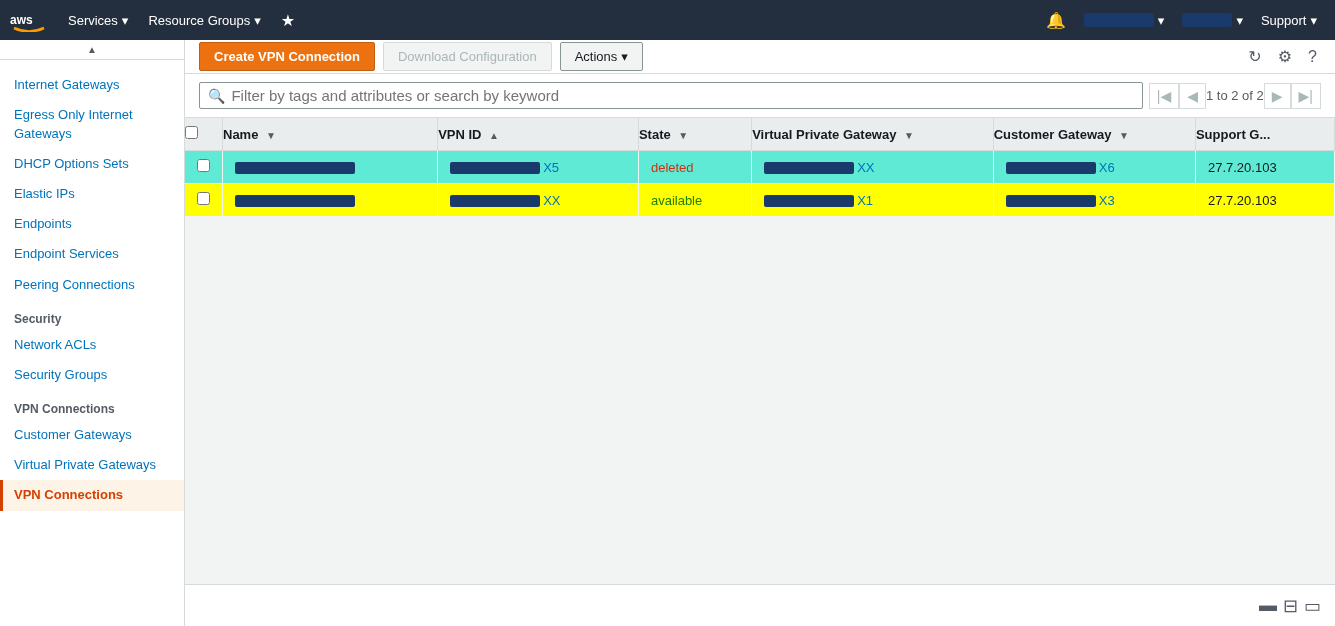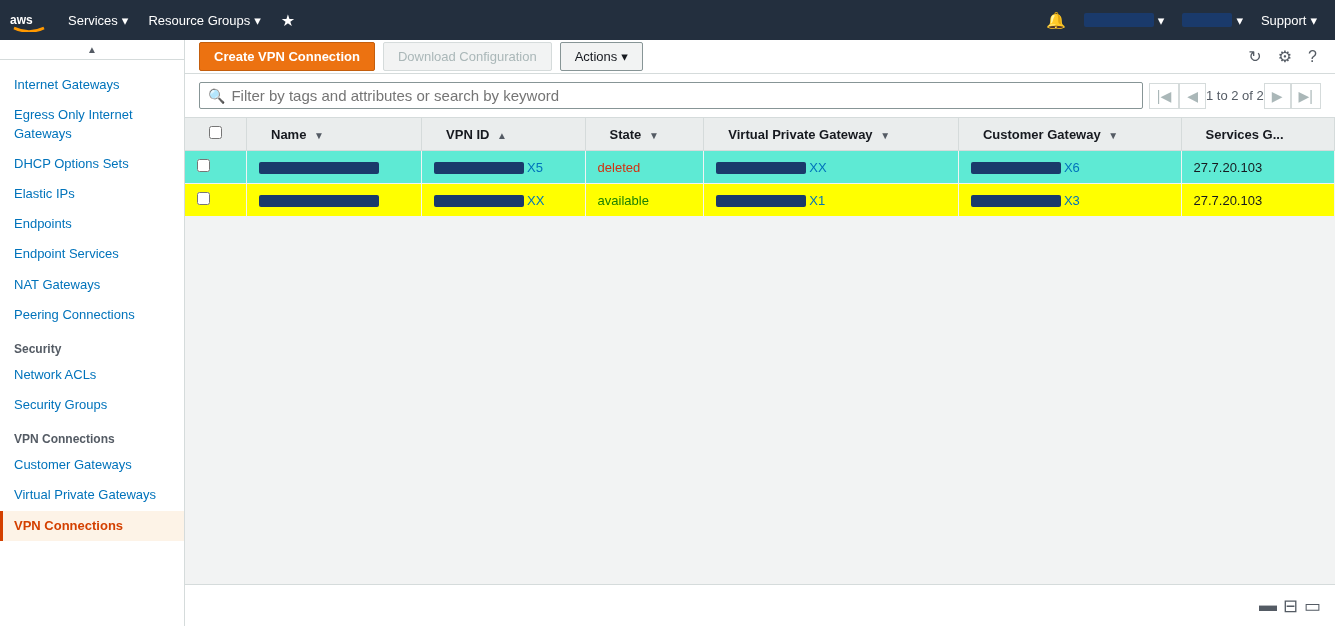--- a/index.html
+++ b/index.html
@@ -97,21 +97,21 @@
     .pagination-info { color: #545b64; font-size: 13px; white-space: nowrap; }
     .pagination-btns { display: flex; align-items: center; gap: 0; }
     .pag-btn { background: #fff; border: 1px solid #d5dbdb; padding: 4px 7px; cursor: pointer; color: #545b64; font-size: 14px; }
     .pag-btn.disabled { color: #aab7b8; cursor: default; }
 
     
     .table-wrap { flex: 1; overflow-x: auto; overflow-y: auto; }
     table { width: 100%; border-collapse: collapse; background: #fff; }
     thead tr { background: #eaeded; border-bottom: 1px solid #d5dbdb; }
     th {
-      padding: 8px 24px; text-align: left; font-size: 13px; font-weight: bold; color: #16191f;
+      padding: 8px 0; text-align: left; font-size: 13px; font-weight: bold; color: #16191f;
       border-right: 1px solid #d5dbdb; white-space: nowrap; position: sticky; top: 0; background: #eaeded; margin-left: 30px;
     }
     th .sort-icon { font-size: 10px; margin-left: 4px; color: #545b64; }
     td { padding: 8px 12px; font-size: 13px; border-bottom: 1px solid #f2f3f3; border-right: 1px solid #f2f3f3; white-space: nowrap; }
     tr.row-available { background: #ffff00; }
     tr.row-deleted { background: #5eead4; }
     .status-deleted { color: #d13212; }
     .status-available { color: #1d8102; }
     .link-blue { color: #0073bb; cursor: pointer; }
     .checkbox-col { width: 30px; }
@@ -186,23 +186,20 @@
       <a class="sidebar-item">
         <span>Elastic IPs</span>
       </a>
       <a class="sidebar-item">
         <span>Endpoints</span>
       </a>
       <a class="sidebar-item">
         <span>Endpoint Services</span>
       </a>
       <a class="sidebar-item">
-        <span>NAT Gateways</span>
-      </a>
-      <a class="sidebar-item">
         <span>Peering Connections</span>
       </a>
 
       <div class="sidebar-section">
         <span>Security</span>
       </div>
       <a class="sidebar-item">
         <span>Network ACLs</span>
       </a>
       <a class="sidebar-item">
@@ -283,21 +280,21 @@
               </th>
               <th>
                 <span>Virtual Private Gateway</span>
                 <span class="sort-icon">▼</span>
               </th>
               <th>
                 <span>Customer Gateway</span>
                 <span class="sort-icon">▼</span>
               </th>
               <th>
-                <span>Services G...</span>
+                <span>Support G...</span>
               </th>
             </tr>
           </thead>
           <tbody id="table-body">
           <tr class="row-deleted">
                 <td><input type="checkbox" style=""></td>
                 <td><span style="display: inline-block; background: rgb(26, 58, 107); border-radius: 2px; height: 12px; width: 120px; vertical-align: middle;"></span></td>
                 <td><span style="display: inline-block; background: rgb(26, 58, 107); border-radius: 2px; height: 12px; width: 90px; vertical-align: middle; margin-right: 3px;"></span><span class="link-blue">X5</span></td>
                 <td class="status-deleted">deleted</td>
                 <td><span style="display: inline-block; background: rgb(26, 58, 107); border-radius: 2px; height: 12px; width: 90px; vertical-align: middle; margin-right: 3px;"></span><span class="link-blue">XX</span></td>

